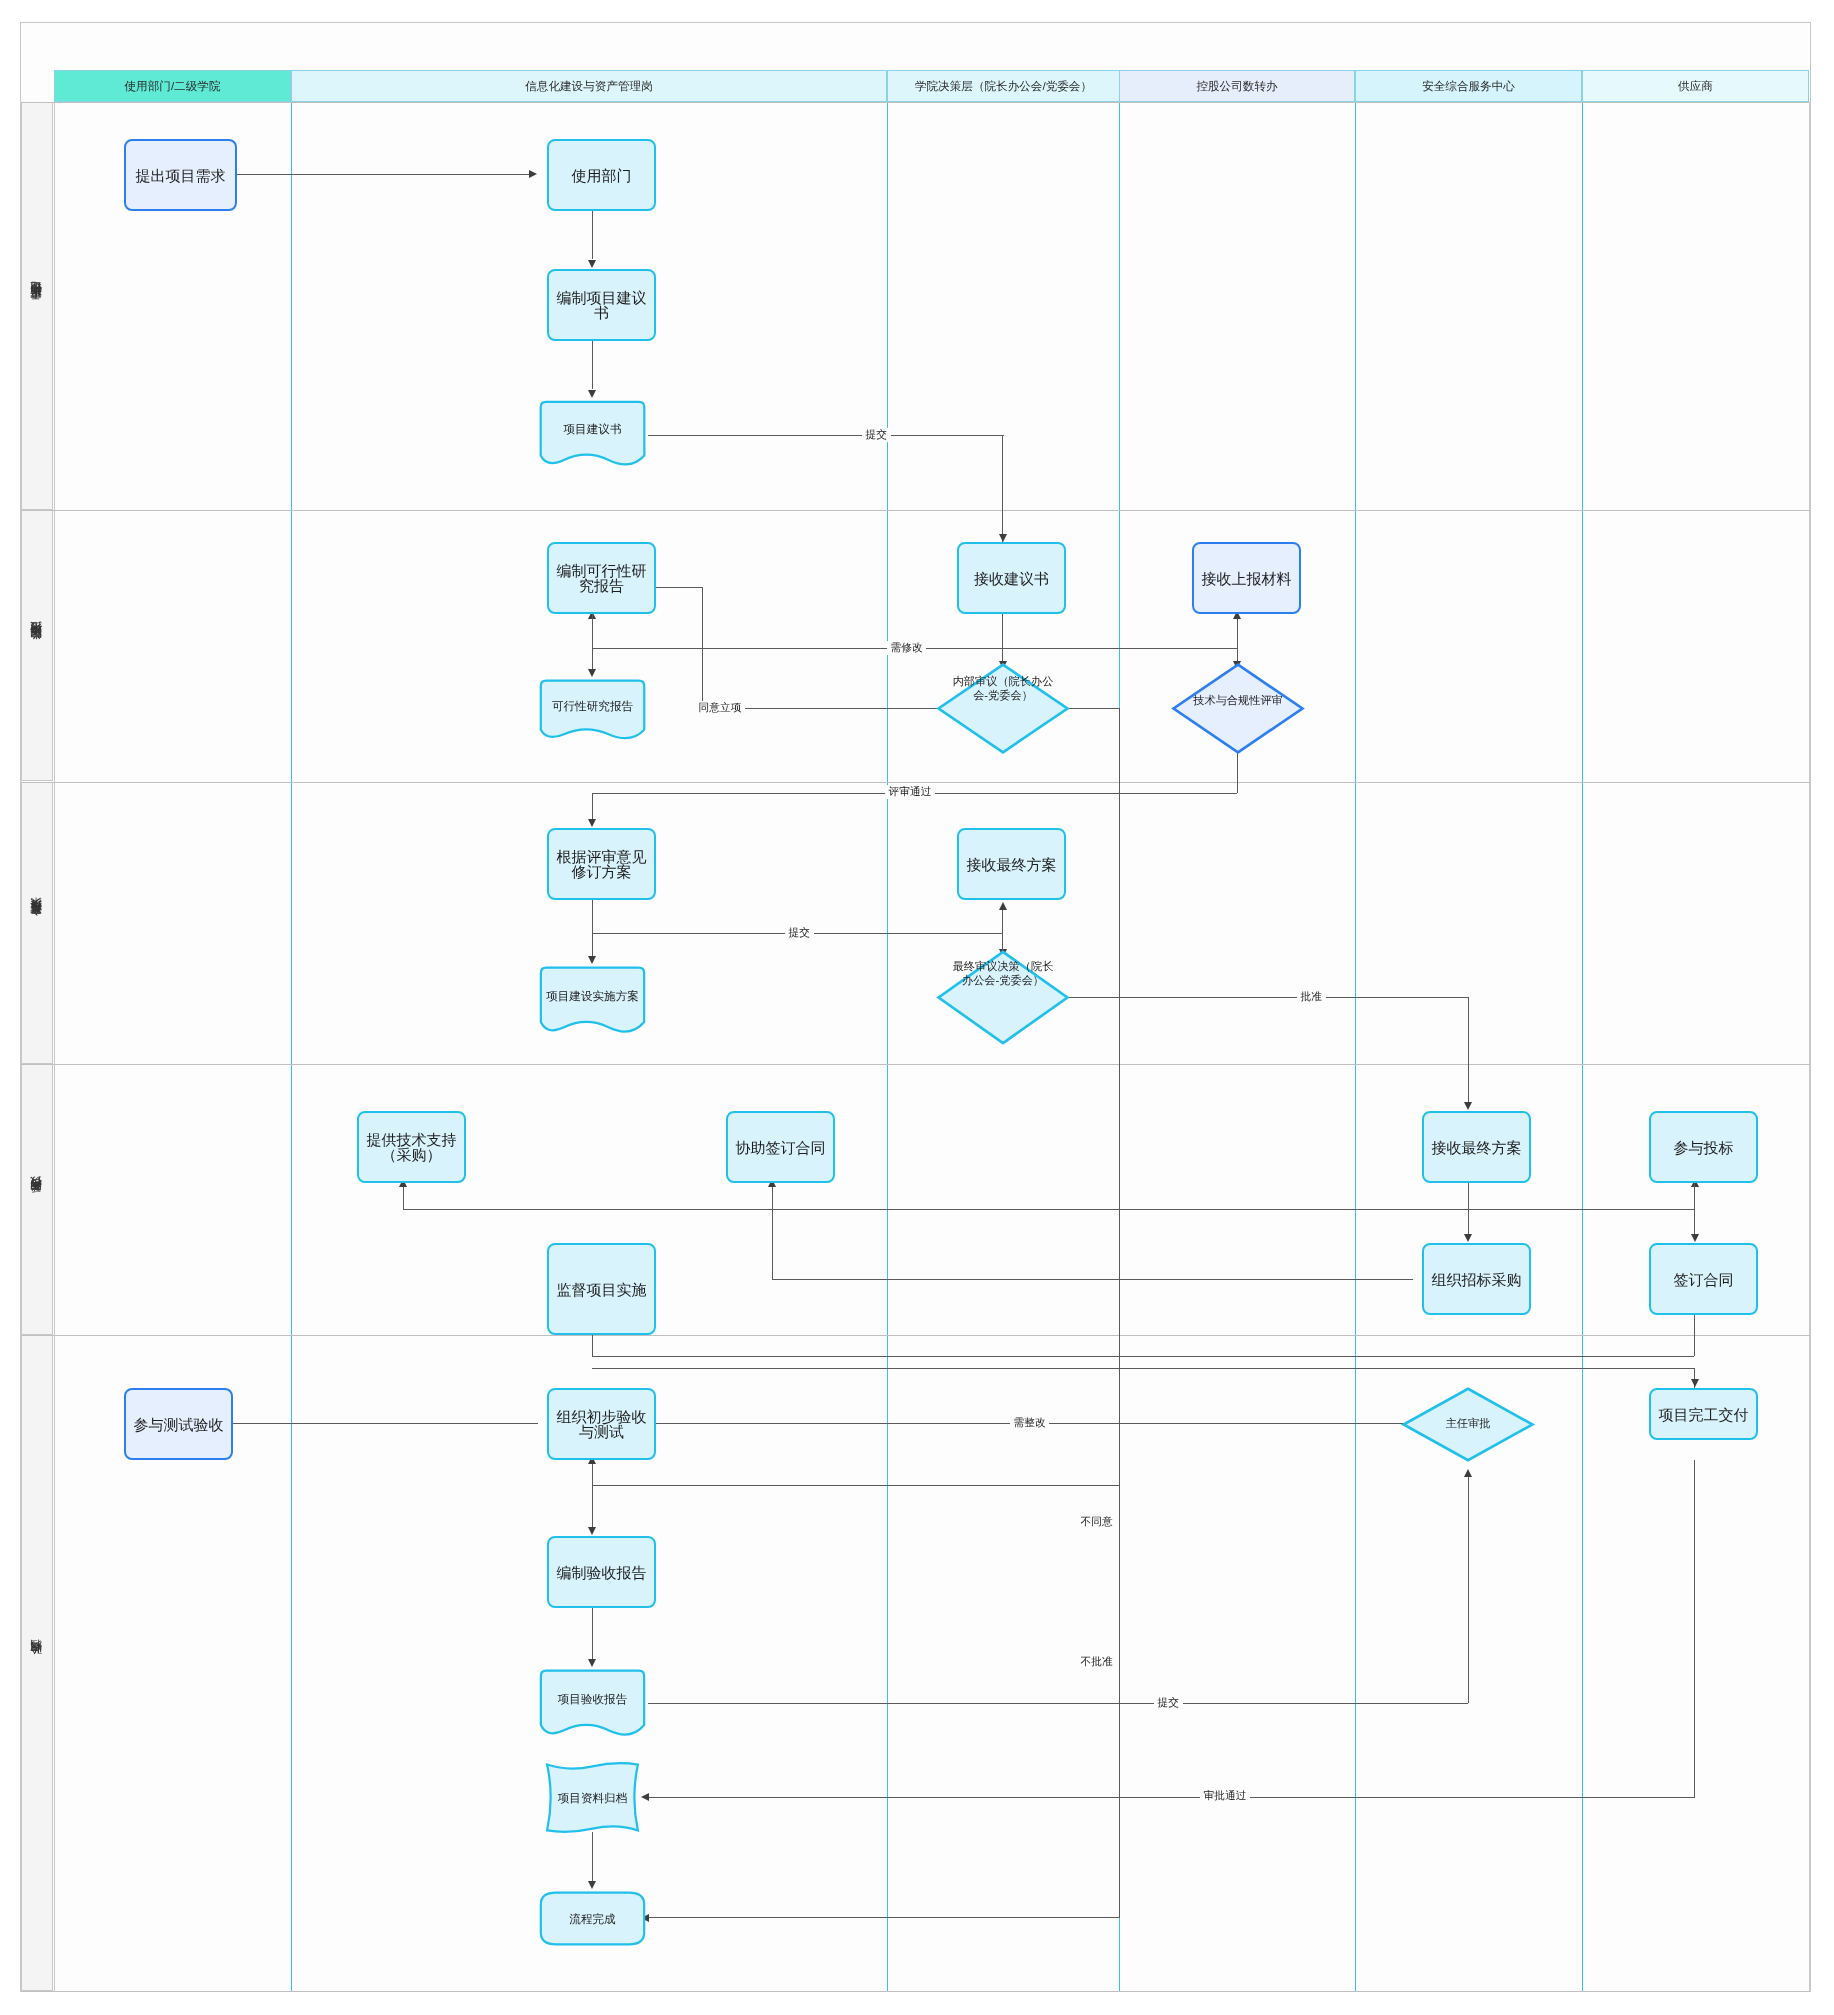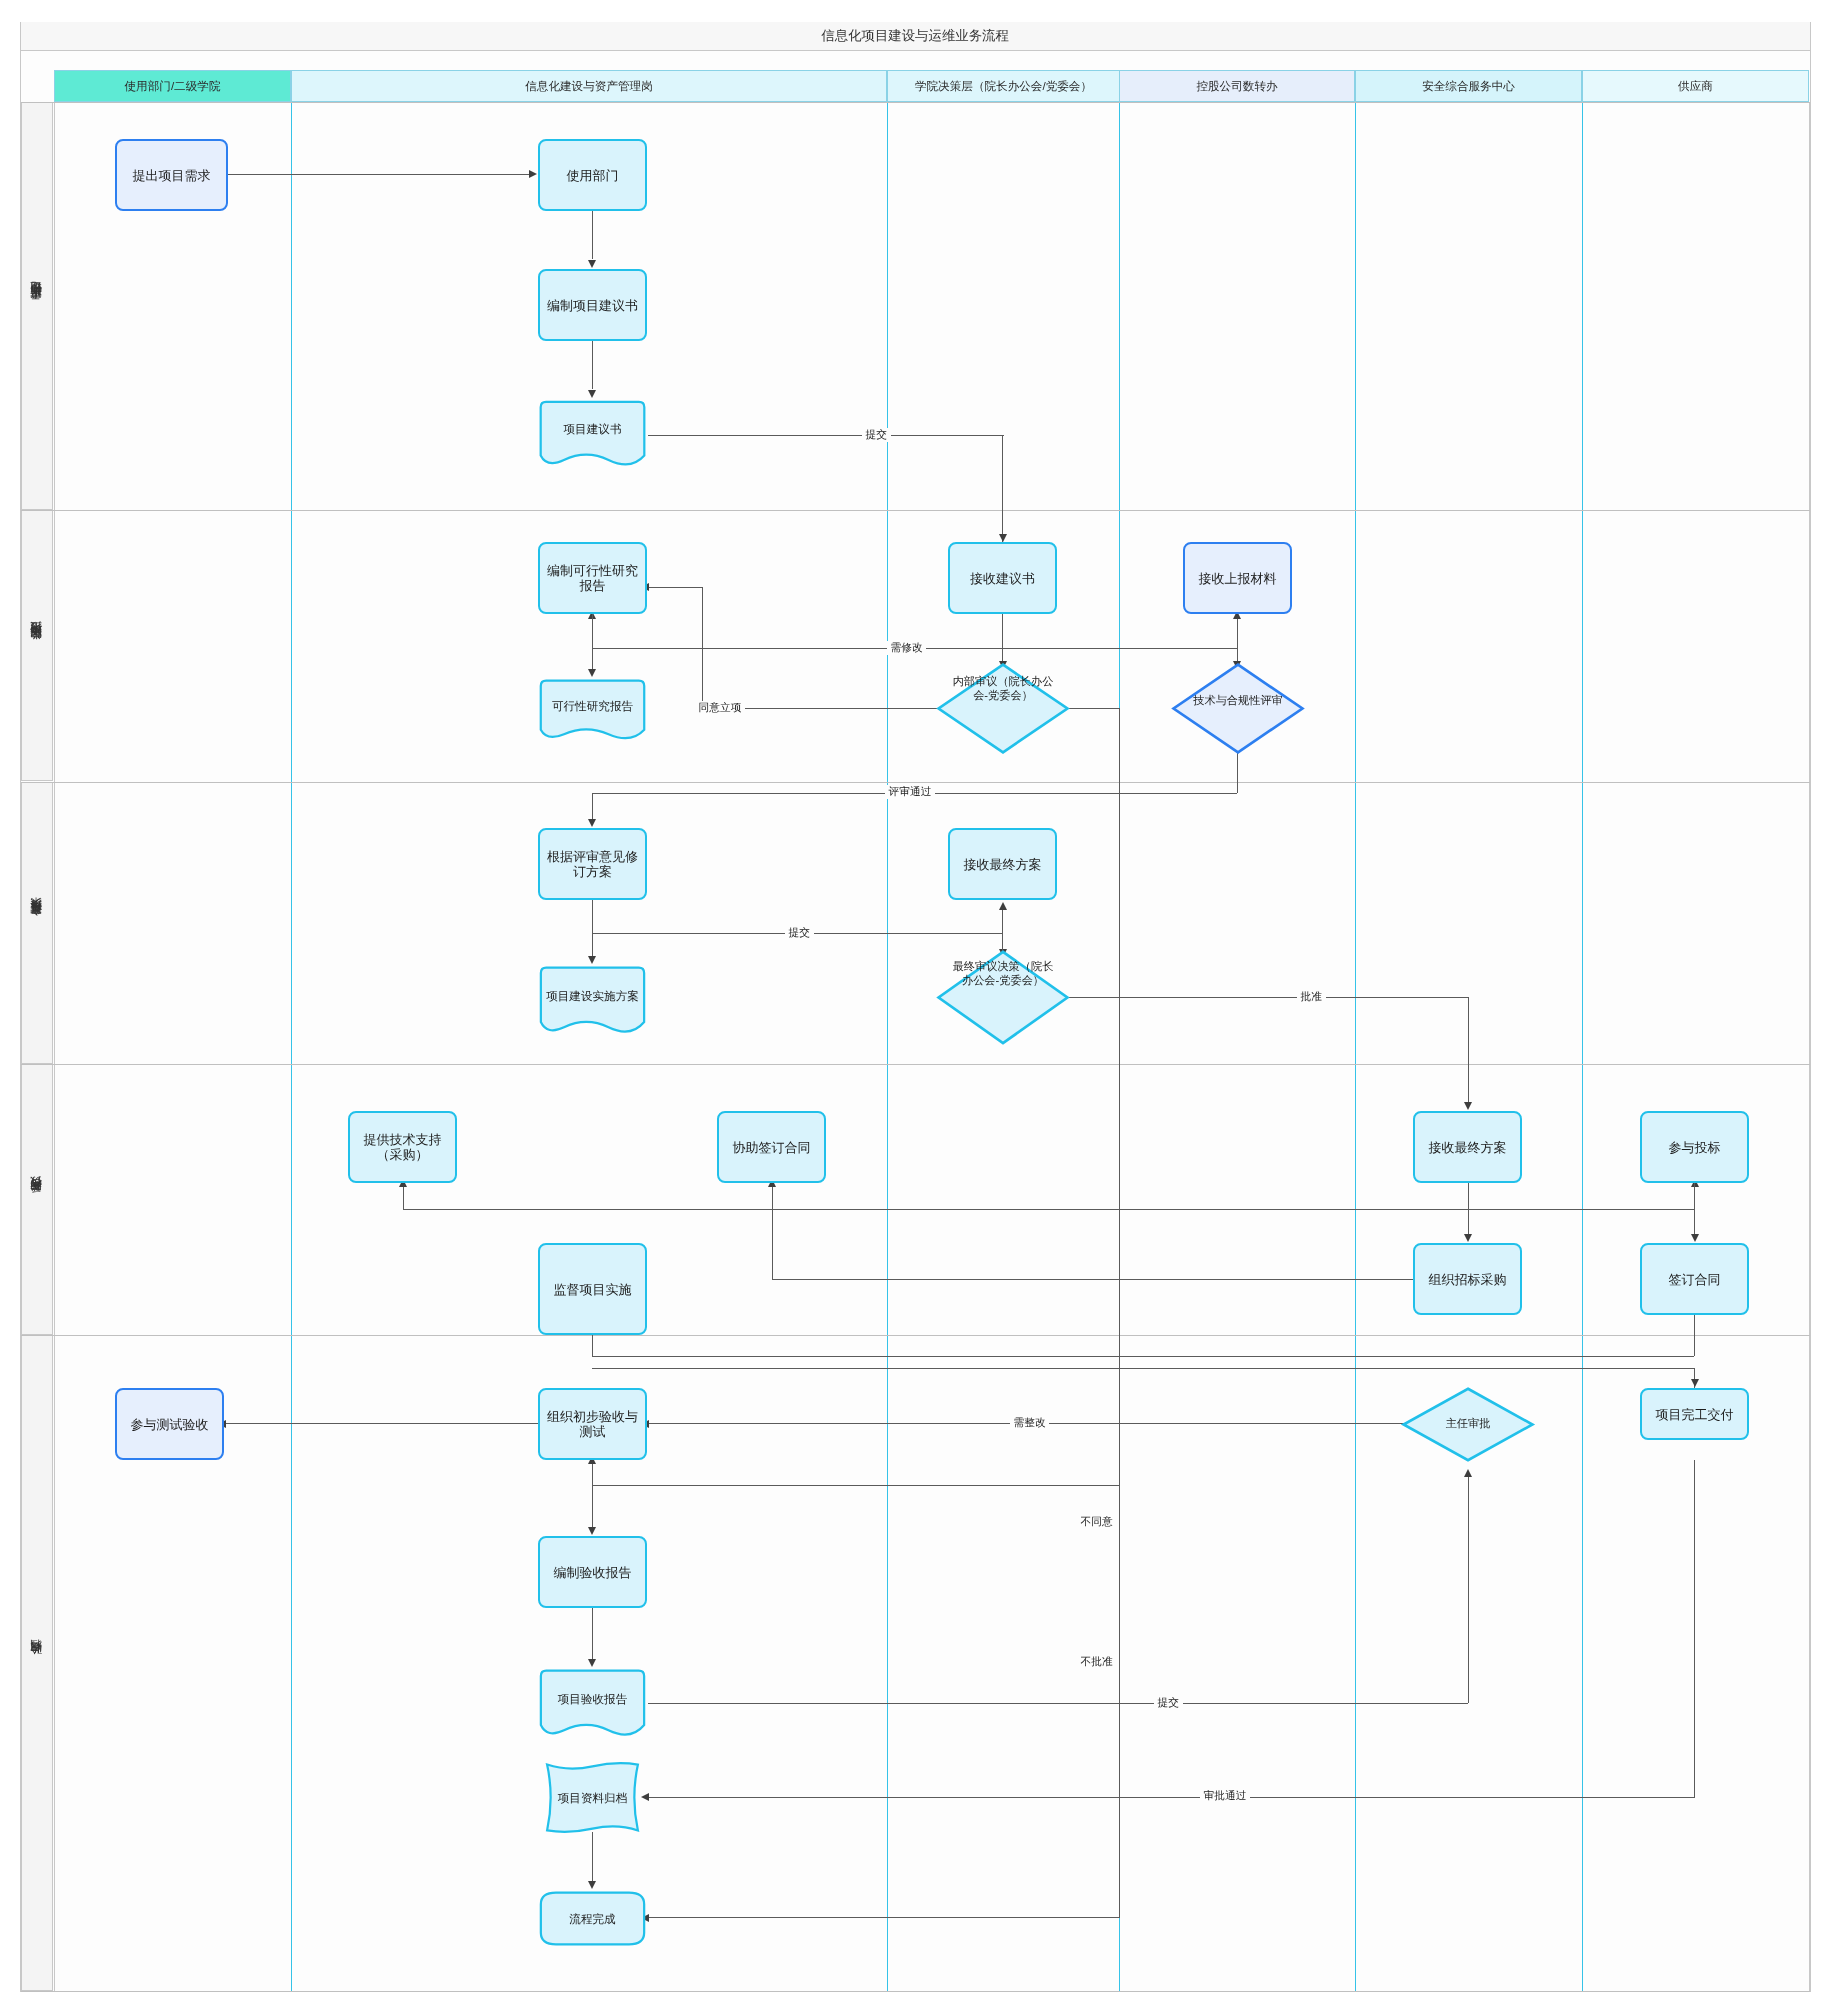--- a/index.html
+++ b/index.html
@@ -26,22 +26,22 @@
              display:flex;align-items:center;justify-content:center;}
   .phase-col span{writing-mode:vertical-rl;text-orientation:mixed;
              transform:rotate(180deg);font-size:11.6px;color:#333;letter-spacing:0.9px;}
 
   
   .vline{position:absolute;width:0.9px;background:#35c3e8;}
   .hline{position:absolute;height:0.9px;background:#c0c0c0;}
 
   
   .node{position:absolute;box-sizing:border-box;display:flex;align-items:center;
-        justify-content:center;text-align:center;font-size:13px;color:#1d1d1d;
-        line-height:15px;padding:1.8px 5.4px;}
+        justify-content:center;text-align:center;font-size:15px;color:#1d1d1d;
+        line-height:15px;padding:1.8px 5.4px;margin-left:9px;}
   .n-proc{background:#d9f3fc;border:2.2px solid #21c0ea;border-radius:8px;}
   .n-proc-dark{background:#e6effd;border:2.2px solid #2d7ff0;border-radius:8px;}
   .n-doc-wrap{position:absolute;}
   .n-doc-txt{position:absolute;display:flex;align-items:center;justify-content:center;
         text-align:center;font-size:11.6px;color:#1d1d1d;line-height:15px;
         left:0;top:0;width:100%;height:100%;padding-bottom:12.5px;box-sizing:border-box;}
   .n-dia{position:absolute;display:flex;align-items:center;justify-content:center;}
   .n-dia-txt{position:absolute;width:100%;text-align:center;font-size:11.2px;
         color:#1d1d1d;line-height:14.3px;}
 
@@ -57,23 +57,20 @@
   .elabel{position:absolute;font-size:10.7px;color:#222;background:#fdfdfd;
         padding:0 3.6px;white-space:nowrap;}
 </style>
 </head>
 <body>
 
 <div id="root">
 
   <div class="frame"></div>
 
-  <div class="title-bar">
-    <span>信息化项目建设与运维业务流程</span>
-  </div>
 
   <div class="lane-head" style="left:54px;width:237px;background:#5eead4;">
       <span>使用部门/二级学院</span>
     </div>
   <div class="lane-head" style="left:291px;width:596px;background:#ddf6fc;">
       <span>信息化建设与资产管理岗</span>
     </div>
   <div class="lane-head" style="left:887px;width:233px;background:#ddf6fc;">
       <span>学院决策层（院长办公会/党委会）</span>
     </div>

